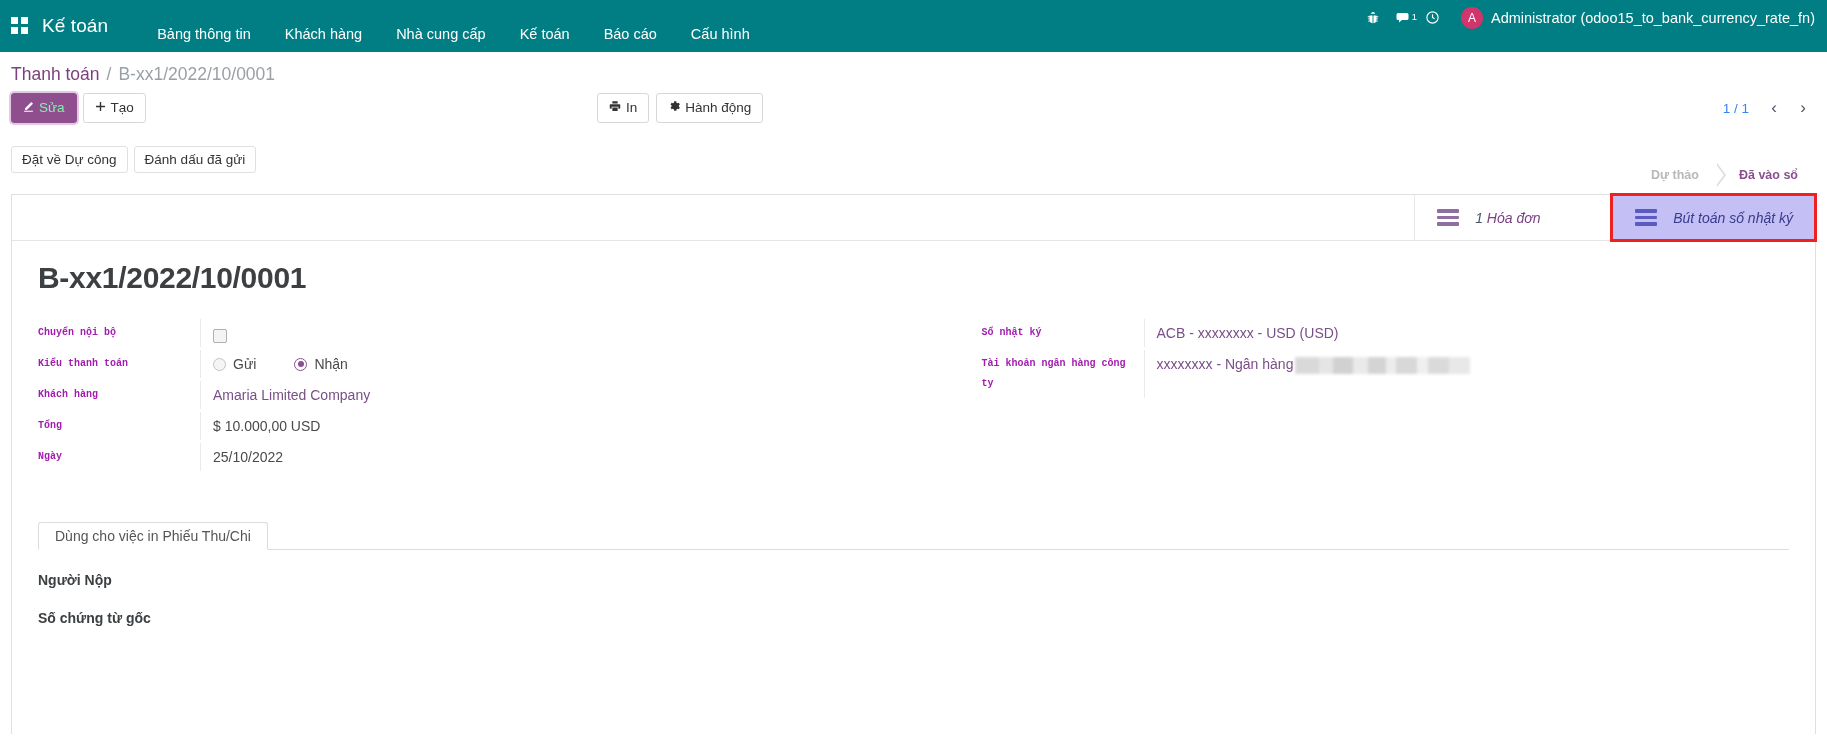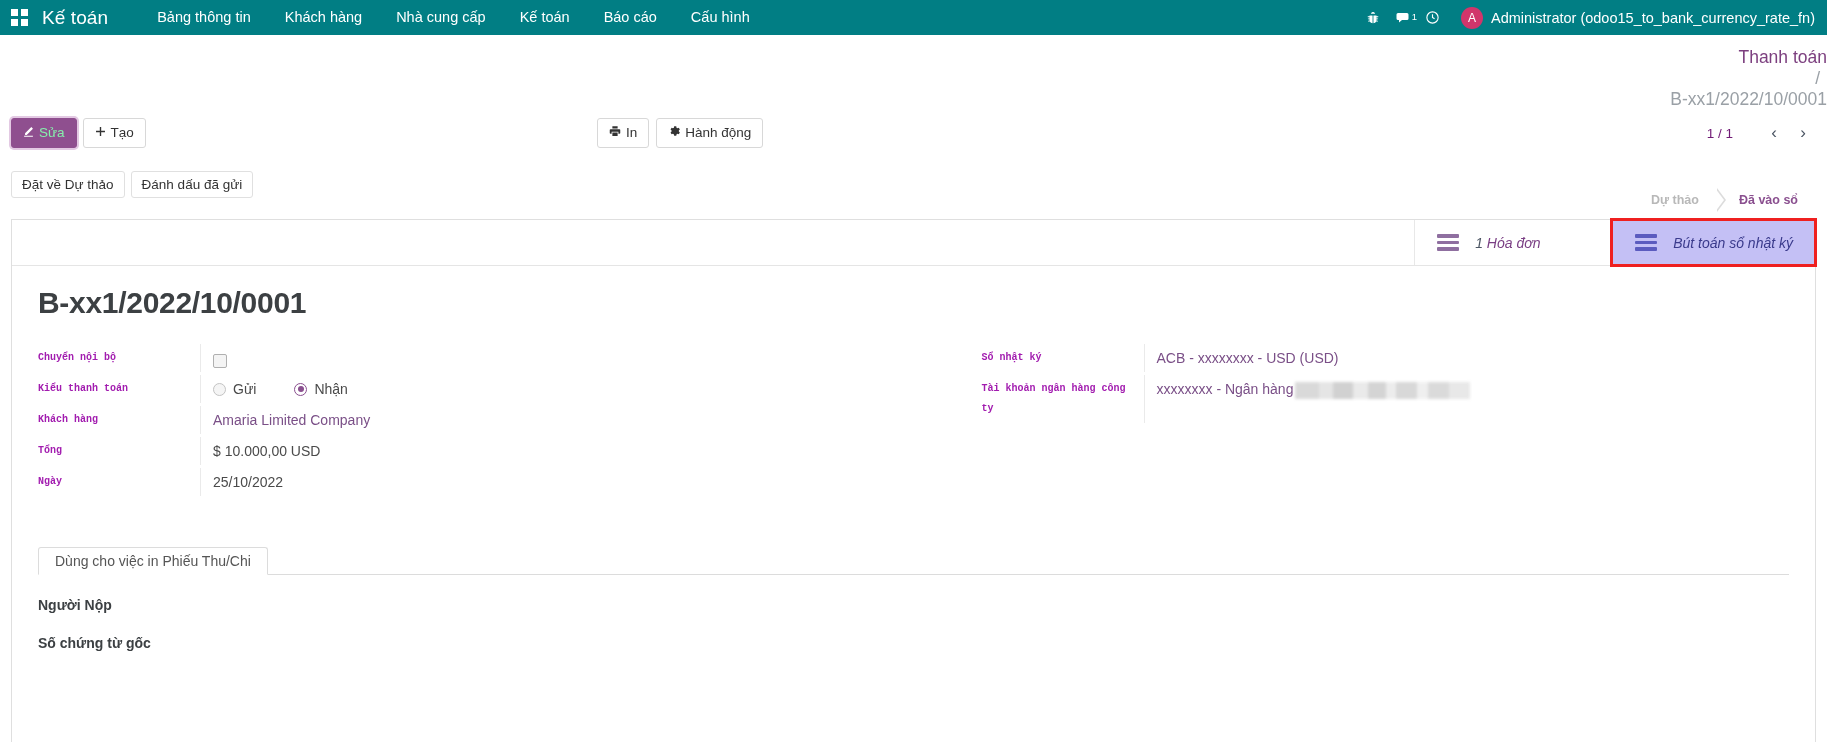--- a/index.html
+++ b/index.html
@@ -7,21 +7,21 @@
     width: 1827px;
     height: 742px;
     overflow: hidden;
     background: #ffffff;
     font-family: "Liberation Sans", sans-serif;
     color: #374151;
   }
 
   
   .navbar {
-    height: 35px;
+    height: 52px;
     background: #017e84;
     display: flex;
     align-items: center;
     color: #ffffff;
     position: relative;
   }
   .apps-icon {
     width: 18px;
     height: 18px;
     margin-left: 11px;
@@ -32,21 +32,21 @@
     gap: 3px;
   }
   .apps-icon i { background: #ffffff; display: block; width: 7px; height: 7px; }
   .brand {
     font-size: 19px;
     font-weight: 400;
     letter-spacing: 0.1px;
     margin-right: 32px;
     white-space: nowrap;
   }
-  .nav-items { display: flex; align-items: flex-start; height: 100%; }
+  .nav-items { display: flex; align-items: flex-end; height: 100%; }
   .nav-item {
     font-size: 14.5px;
     padding: 0 17px;
     line-height: 35px;
     white-space: nowrap;
     cursor: pointer;
     color: #ffffff;
   }
   .nav-right {
     position: absolute;
@@ -89,21 +89,20 @@
     font-weight: 400;
   }
   .user-name { font-size: 14.5px; white-space: nowrap; }
 
   
   .breadcrumb-row {
     padding: 12px 0 4px 11px;
     display: flex;
     align-items: flex-end;
     font-size: 17.5px;
-    flex-direction: column;
   }
   .bc-main { color: #7c3f7f; }
   .bc-sep { color: #9aa0a6; margin: 0 7px; }
   .bc-sub { color: #9aa0a6; }
 
   
   .control-panel {
     position: relative;
     display: flex;
     align-items: center;
@@ -139,21 +138,21 @@
     gap: 7px;
   }
   .cp-right {
     margin-left: auto;
     display: flex;
     align-items: center;
     gap: 3px;
     color: #6b7280;
     font-size: 13.5px;
   }
-  .pager-label { margin-right: 25px; color: #701a75; }
+  .pager-label { margin-right: 9px; color: #3b82f6; }
   .pager-btn {
     width: 26px; height: 26px;
     display: flex; align-items: center; justify-content: center;
     cursor: pointer;
     color: #4b5563;
     font-size: 17px;
   }
 
   
   .status-row {
@@ -466,21 +465,21 @@
 
   <div class="cp-right">
     <span class="pager-label">1 / 1</span>
     <span class="pager-btn">‹</span>
     <span class="pager-btn">›</span>
   </div>
 </div>
 
 <div class="status-row">
   <div class="btn-group">
-    <button class="btn-flat">Đặt về Dự thảo</button>
+    <button class="btn-flat">Đặt về Dự công</button>
     <button class="btn-flat">Đánh dấu đã gửi</button>
   </div>
   <div class="statusbar">
     <div class="st-item">Dự thảo</div>
     <div class="st-item arrow active">Đã vào sổ</div>
   </div>
 </div>
 
 <div class="sheet-wrap">
   <div class="sheet">

